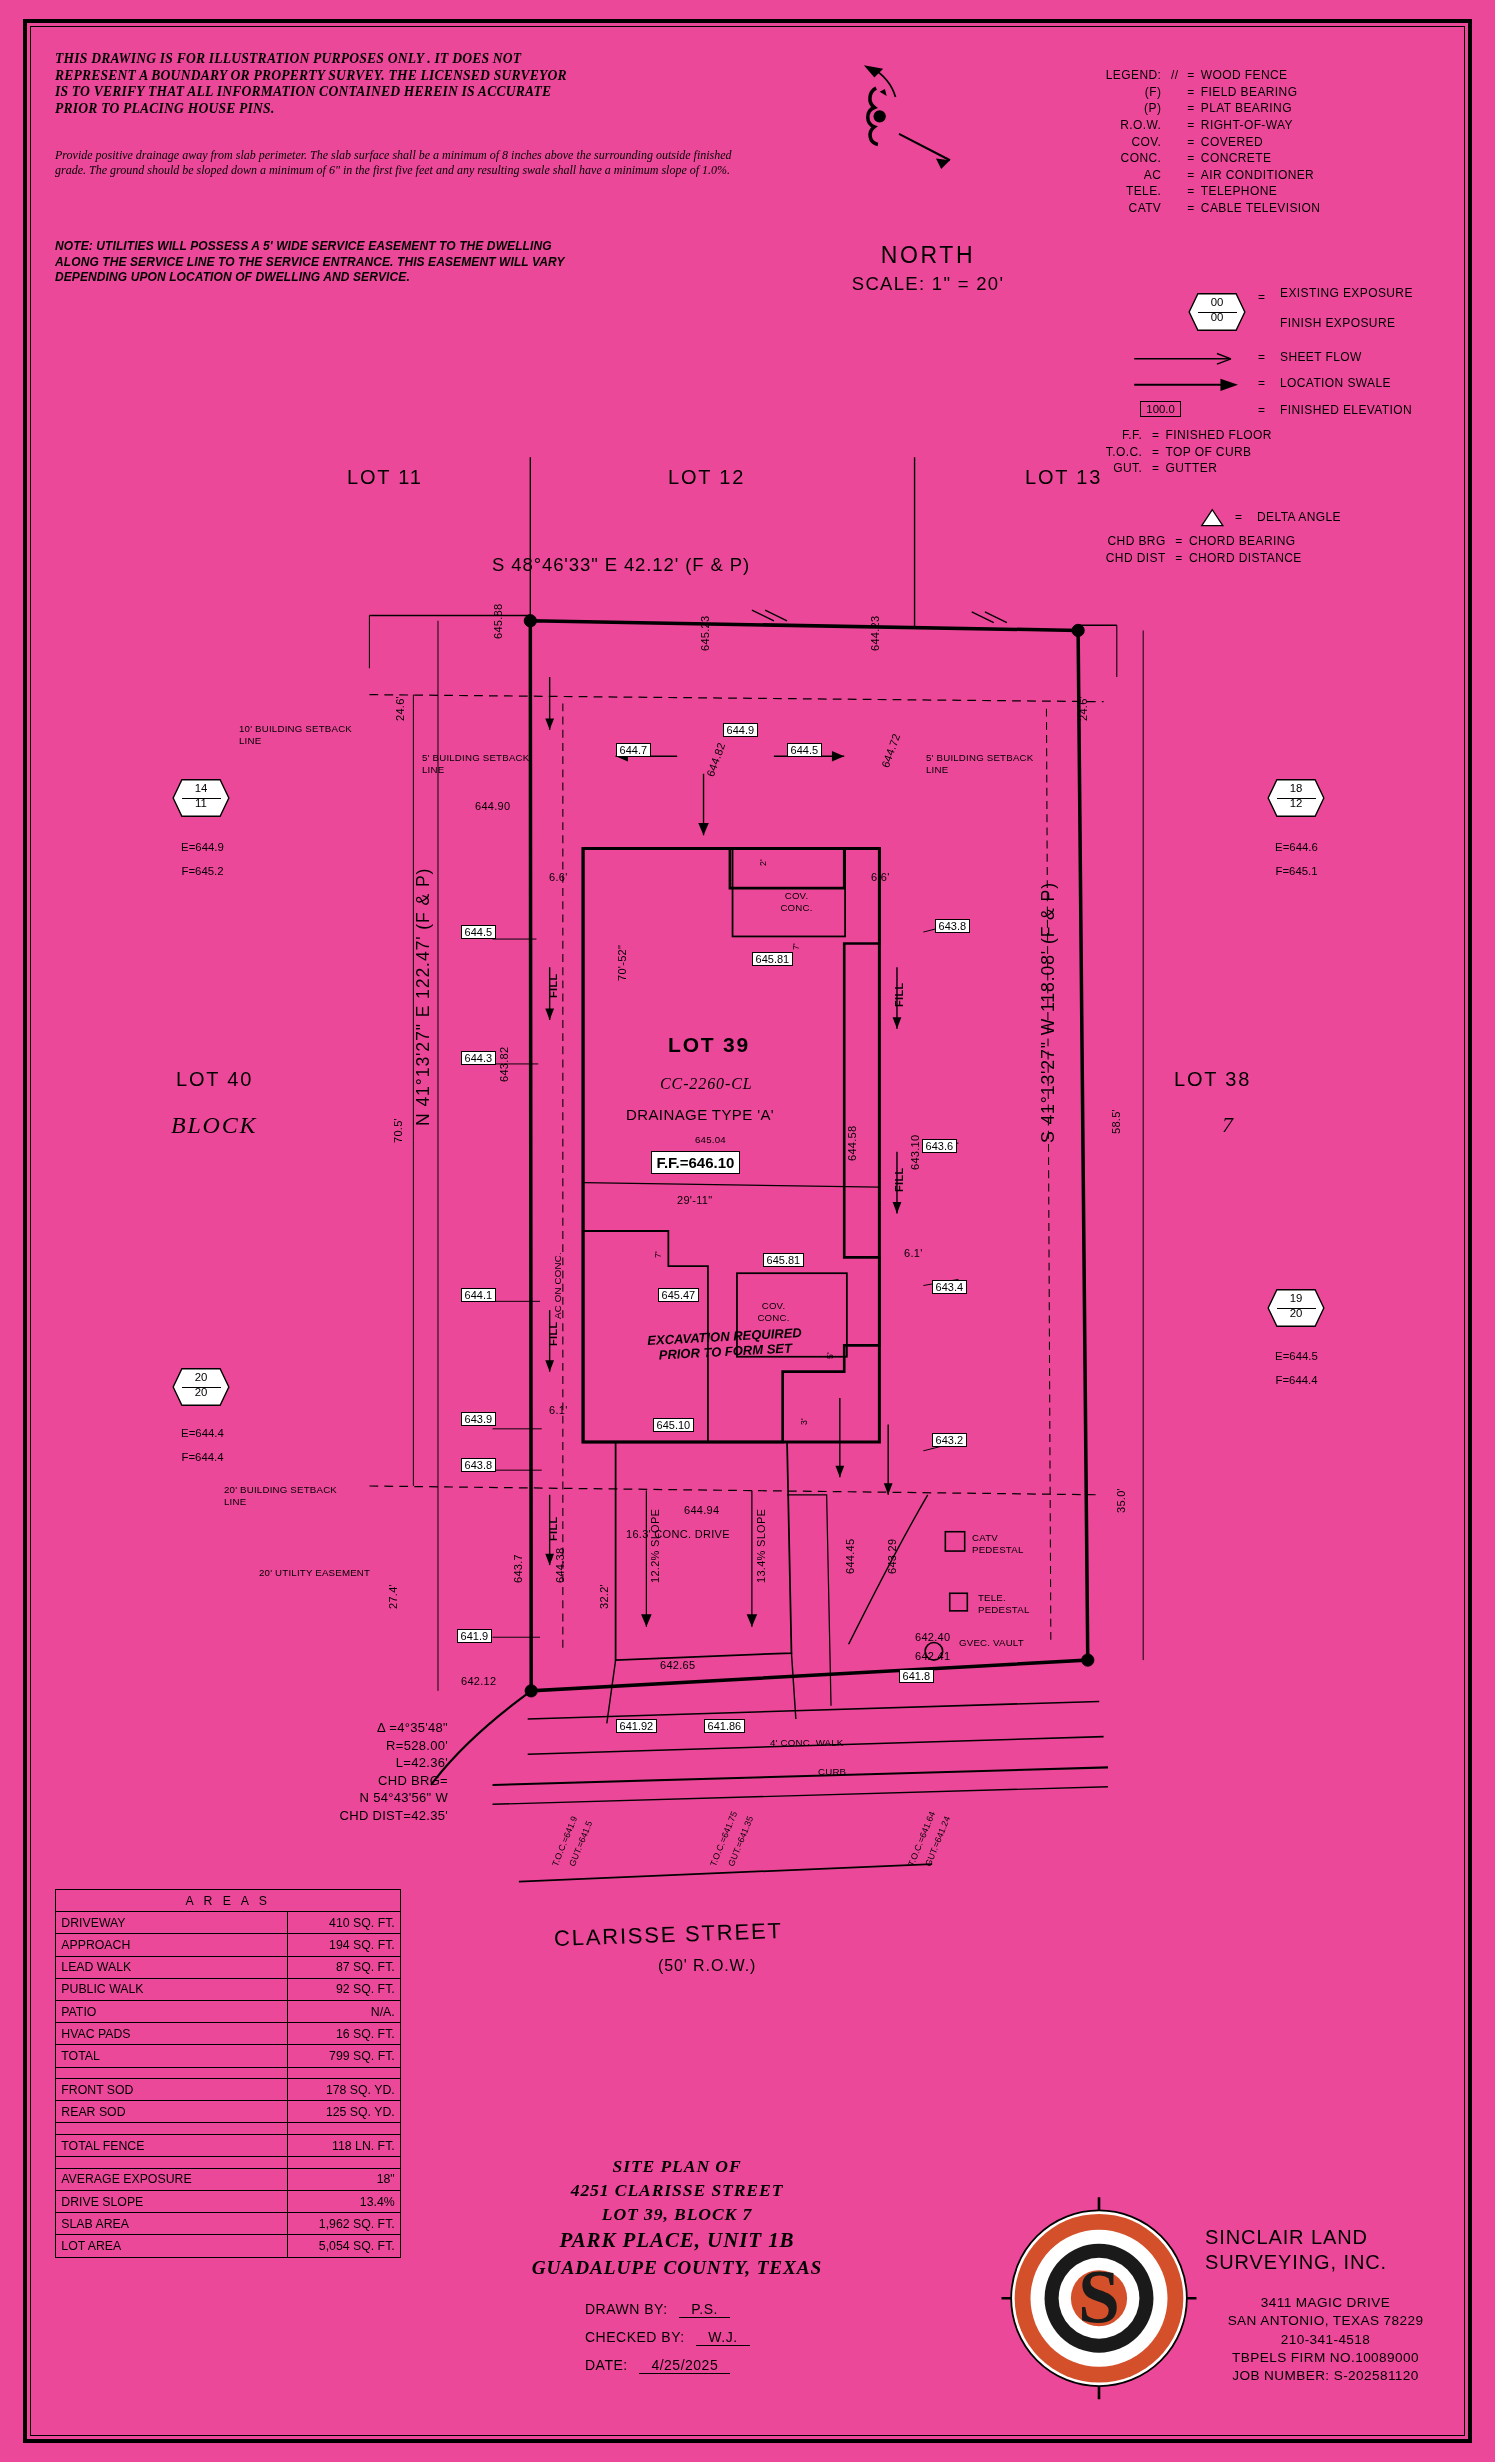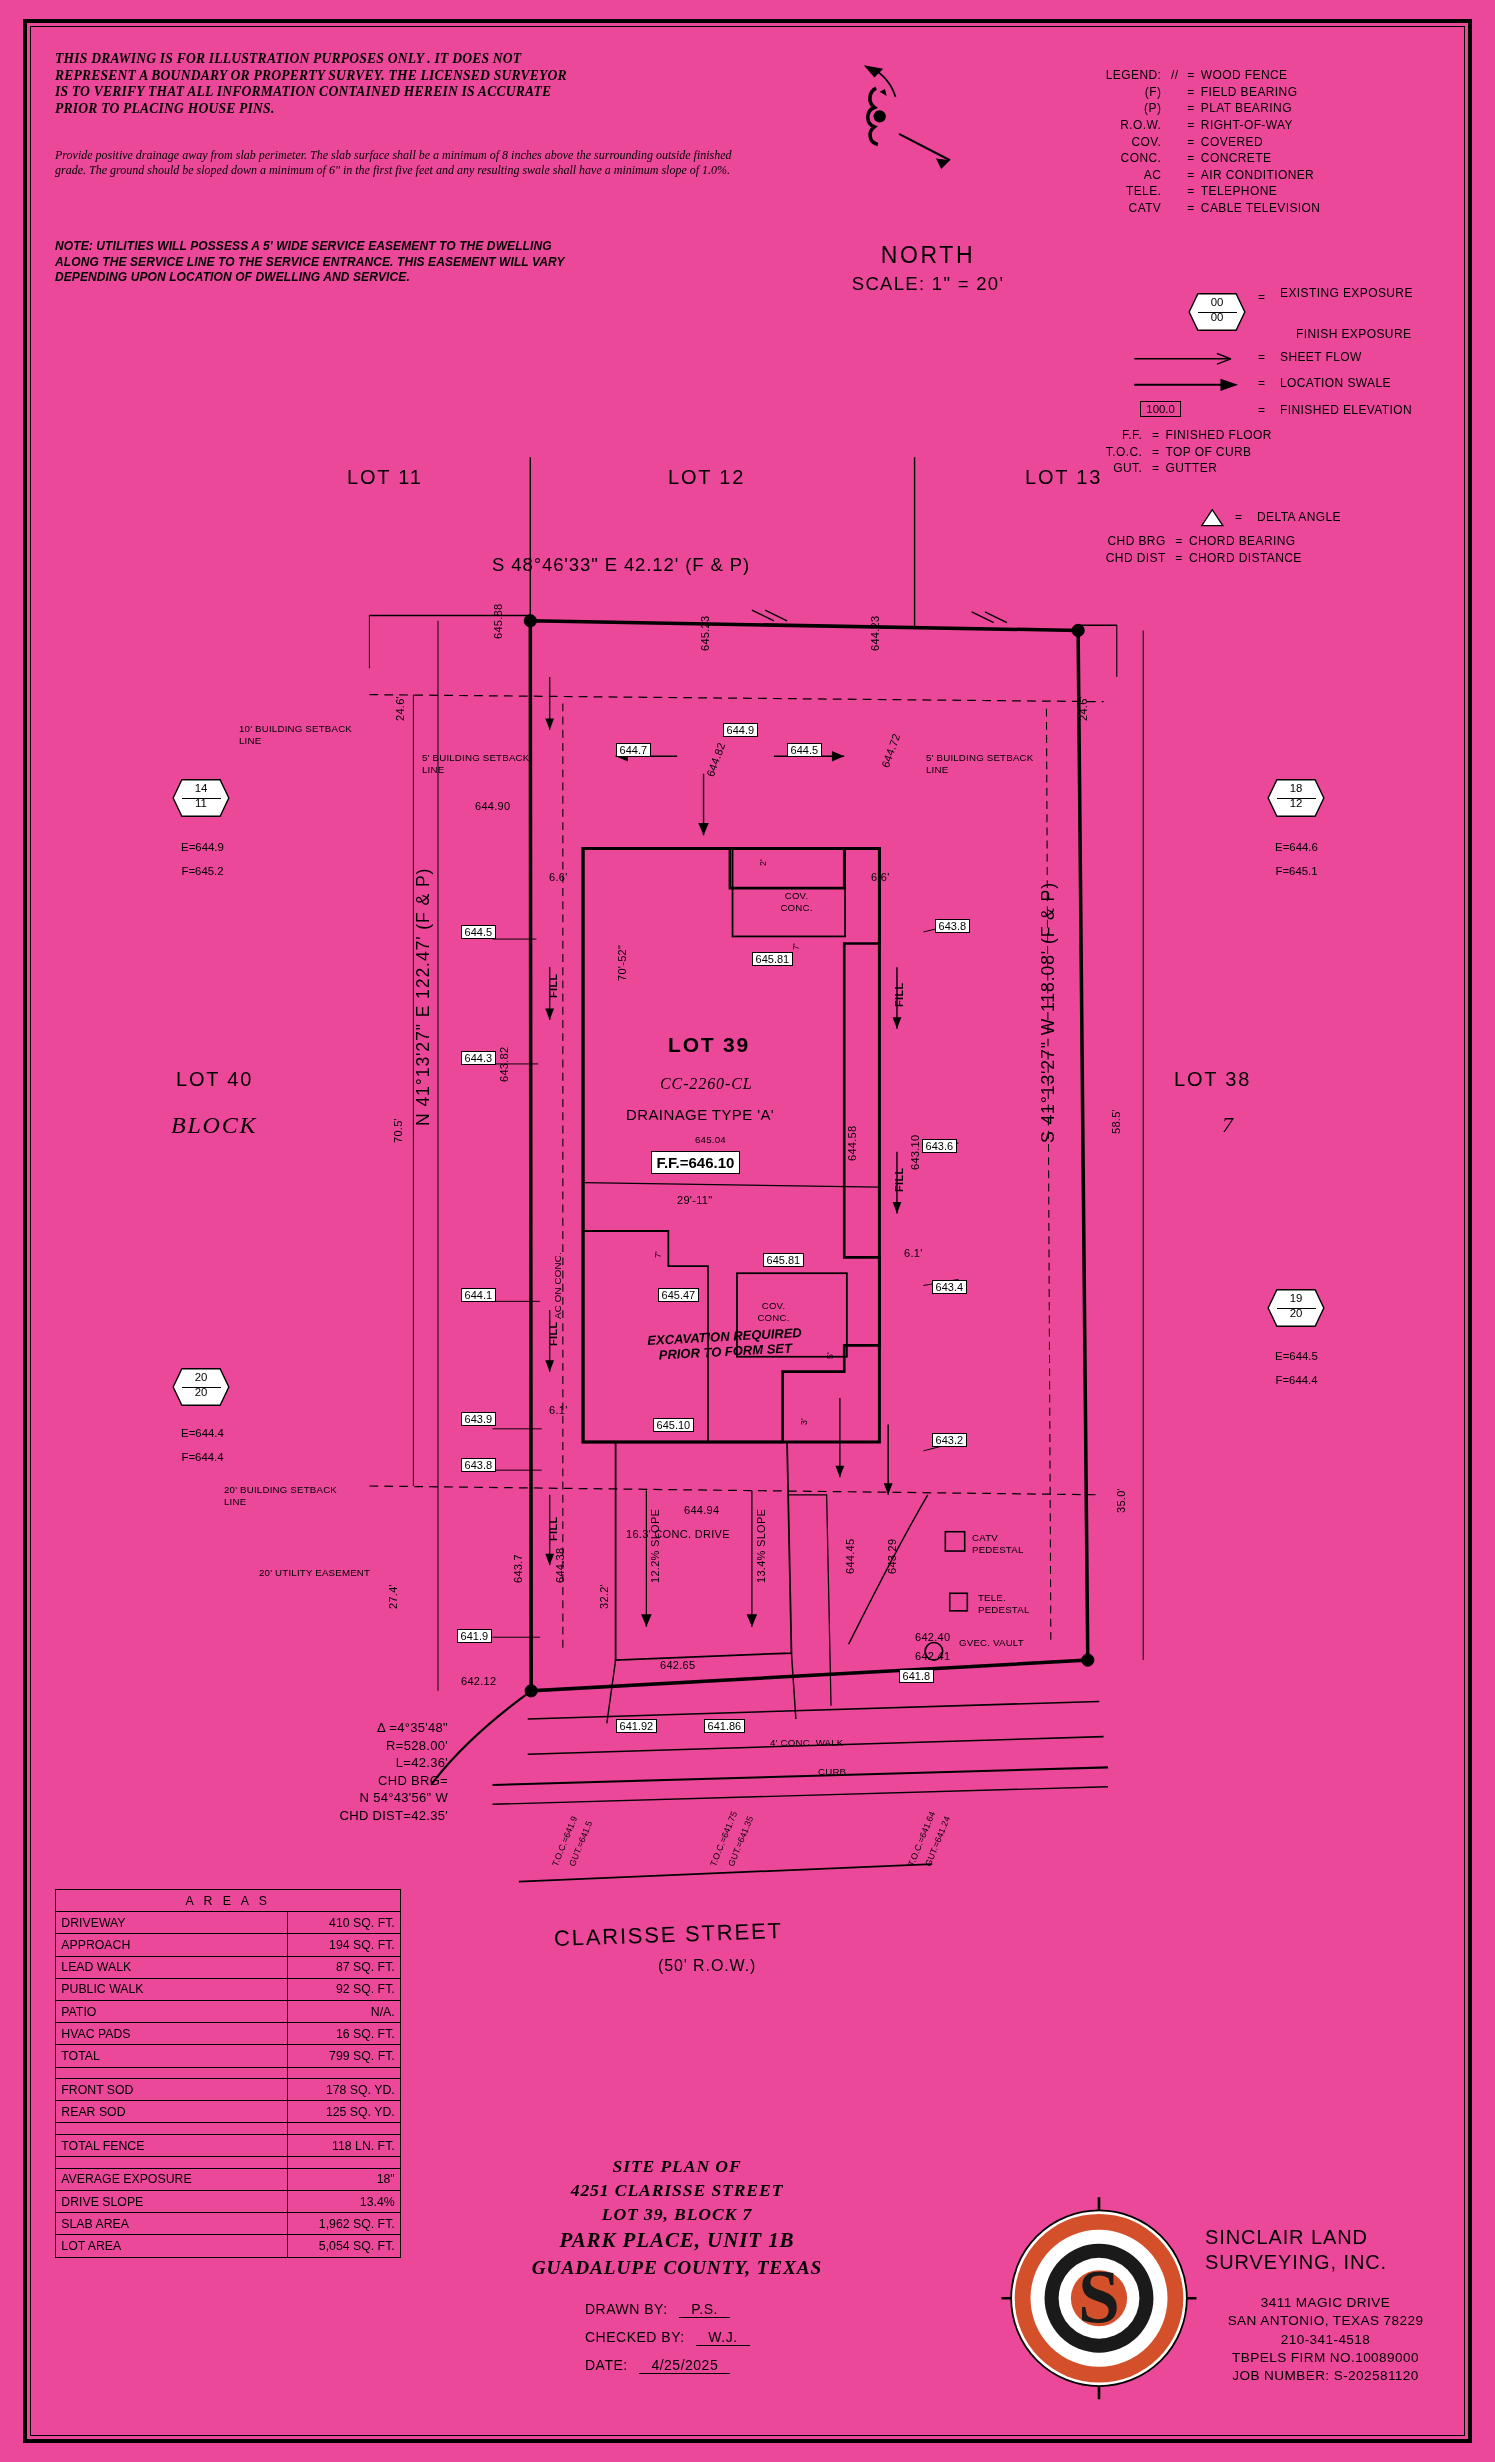--- a/index.html
+++ b/index.html
@@ -128,21 +128,21 @@
       </svg>
       <div class="hexline"></div>
       <div class="hextxt">
           <span class="a">00</span>
           <span class="b">00</span>
         </div>
     </div>
   </div>
   <div class="abs legendtbl" style="left:1258px;top:290px;">=</div>
   <div class="abs legendtbl" style="left:1280px;top:286px;">EXISTING EXPOSURE</div>
-  <div class="abs legendtbl" style="left:1280px;top:327px;margin-left:16px;">FINISH EXPOSURE</div>
+  <div class="abs legendtbl" style="left:1280px;top:316px;">FINISH EXPOSURE</div>
 
   <svg class="abs" style="left:1134px;top:350px;" width="106" height="17.6" viewBox="0 0 120 20">
     <line x1="0" y1="10" x2="110" y2="10" stroke="#000" stroke-width="1.6"></line>
     <path d="M110,10 l-16,-6 M110,10 l-16,6" stroke="#000" stroke-width="1.6" fill="none"></path>
   </svg>
   <div class="abs legendtbl" style="left:1258px;top:350px;">=</div>
   <div class="abs legendtbl" style="left:1280px;top:350px;">SHEET FLOW</div>
 
   <svg class="abs" style="left:1134px;top:376px;" width="106" height="17.6" viewBox="0 0 120 20">
     <line x1="0" y1="10" x2="104" y2="10" stroke="#000" stroke-width="2.4"></line>

